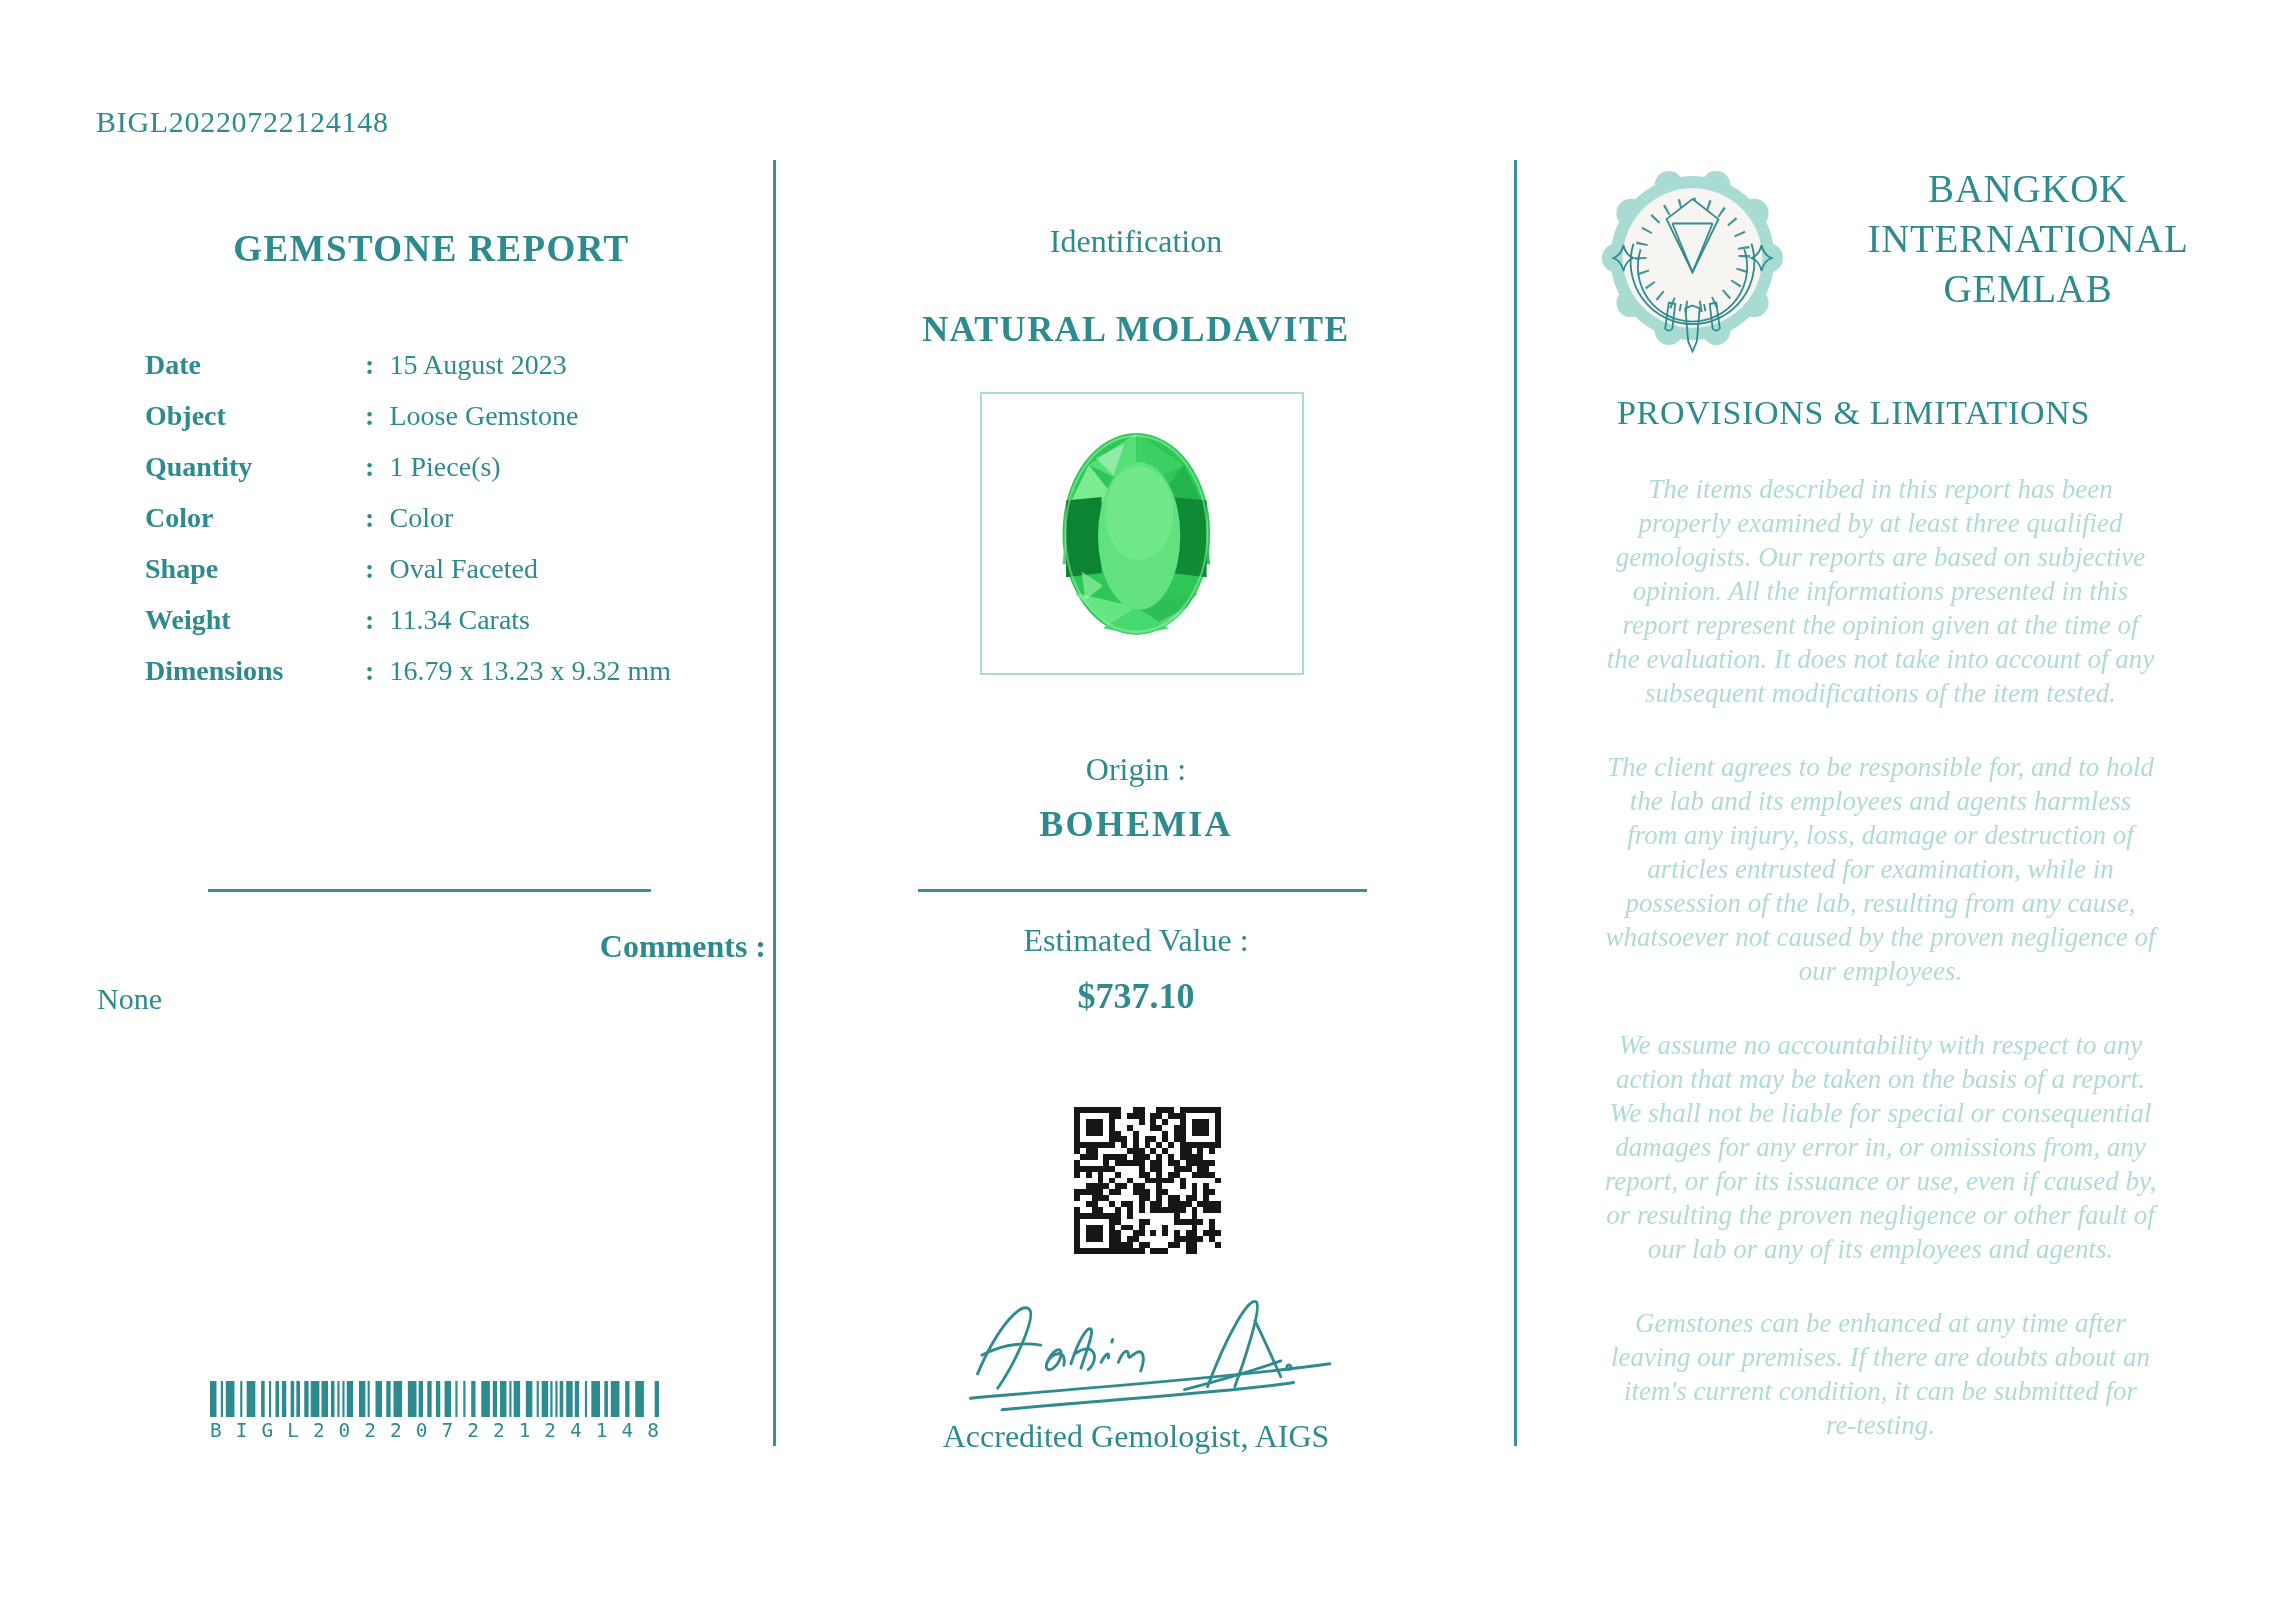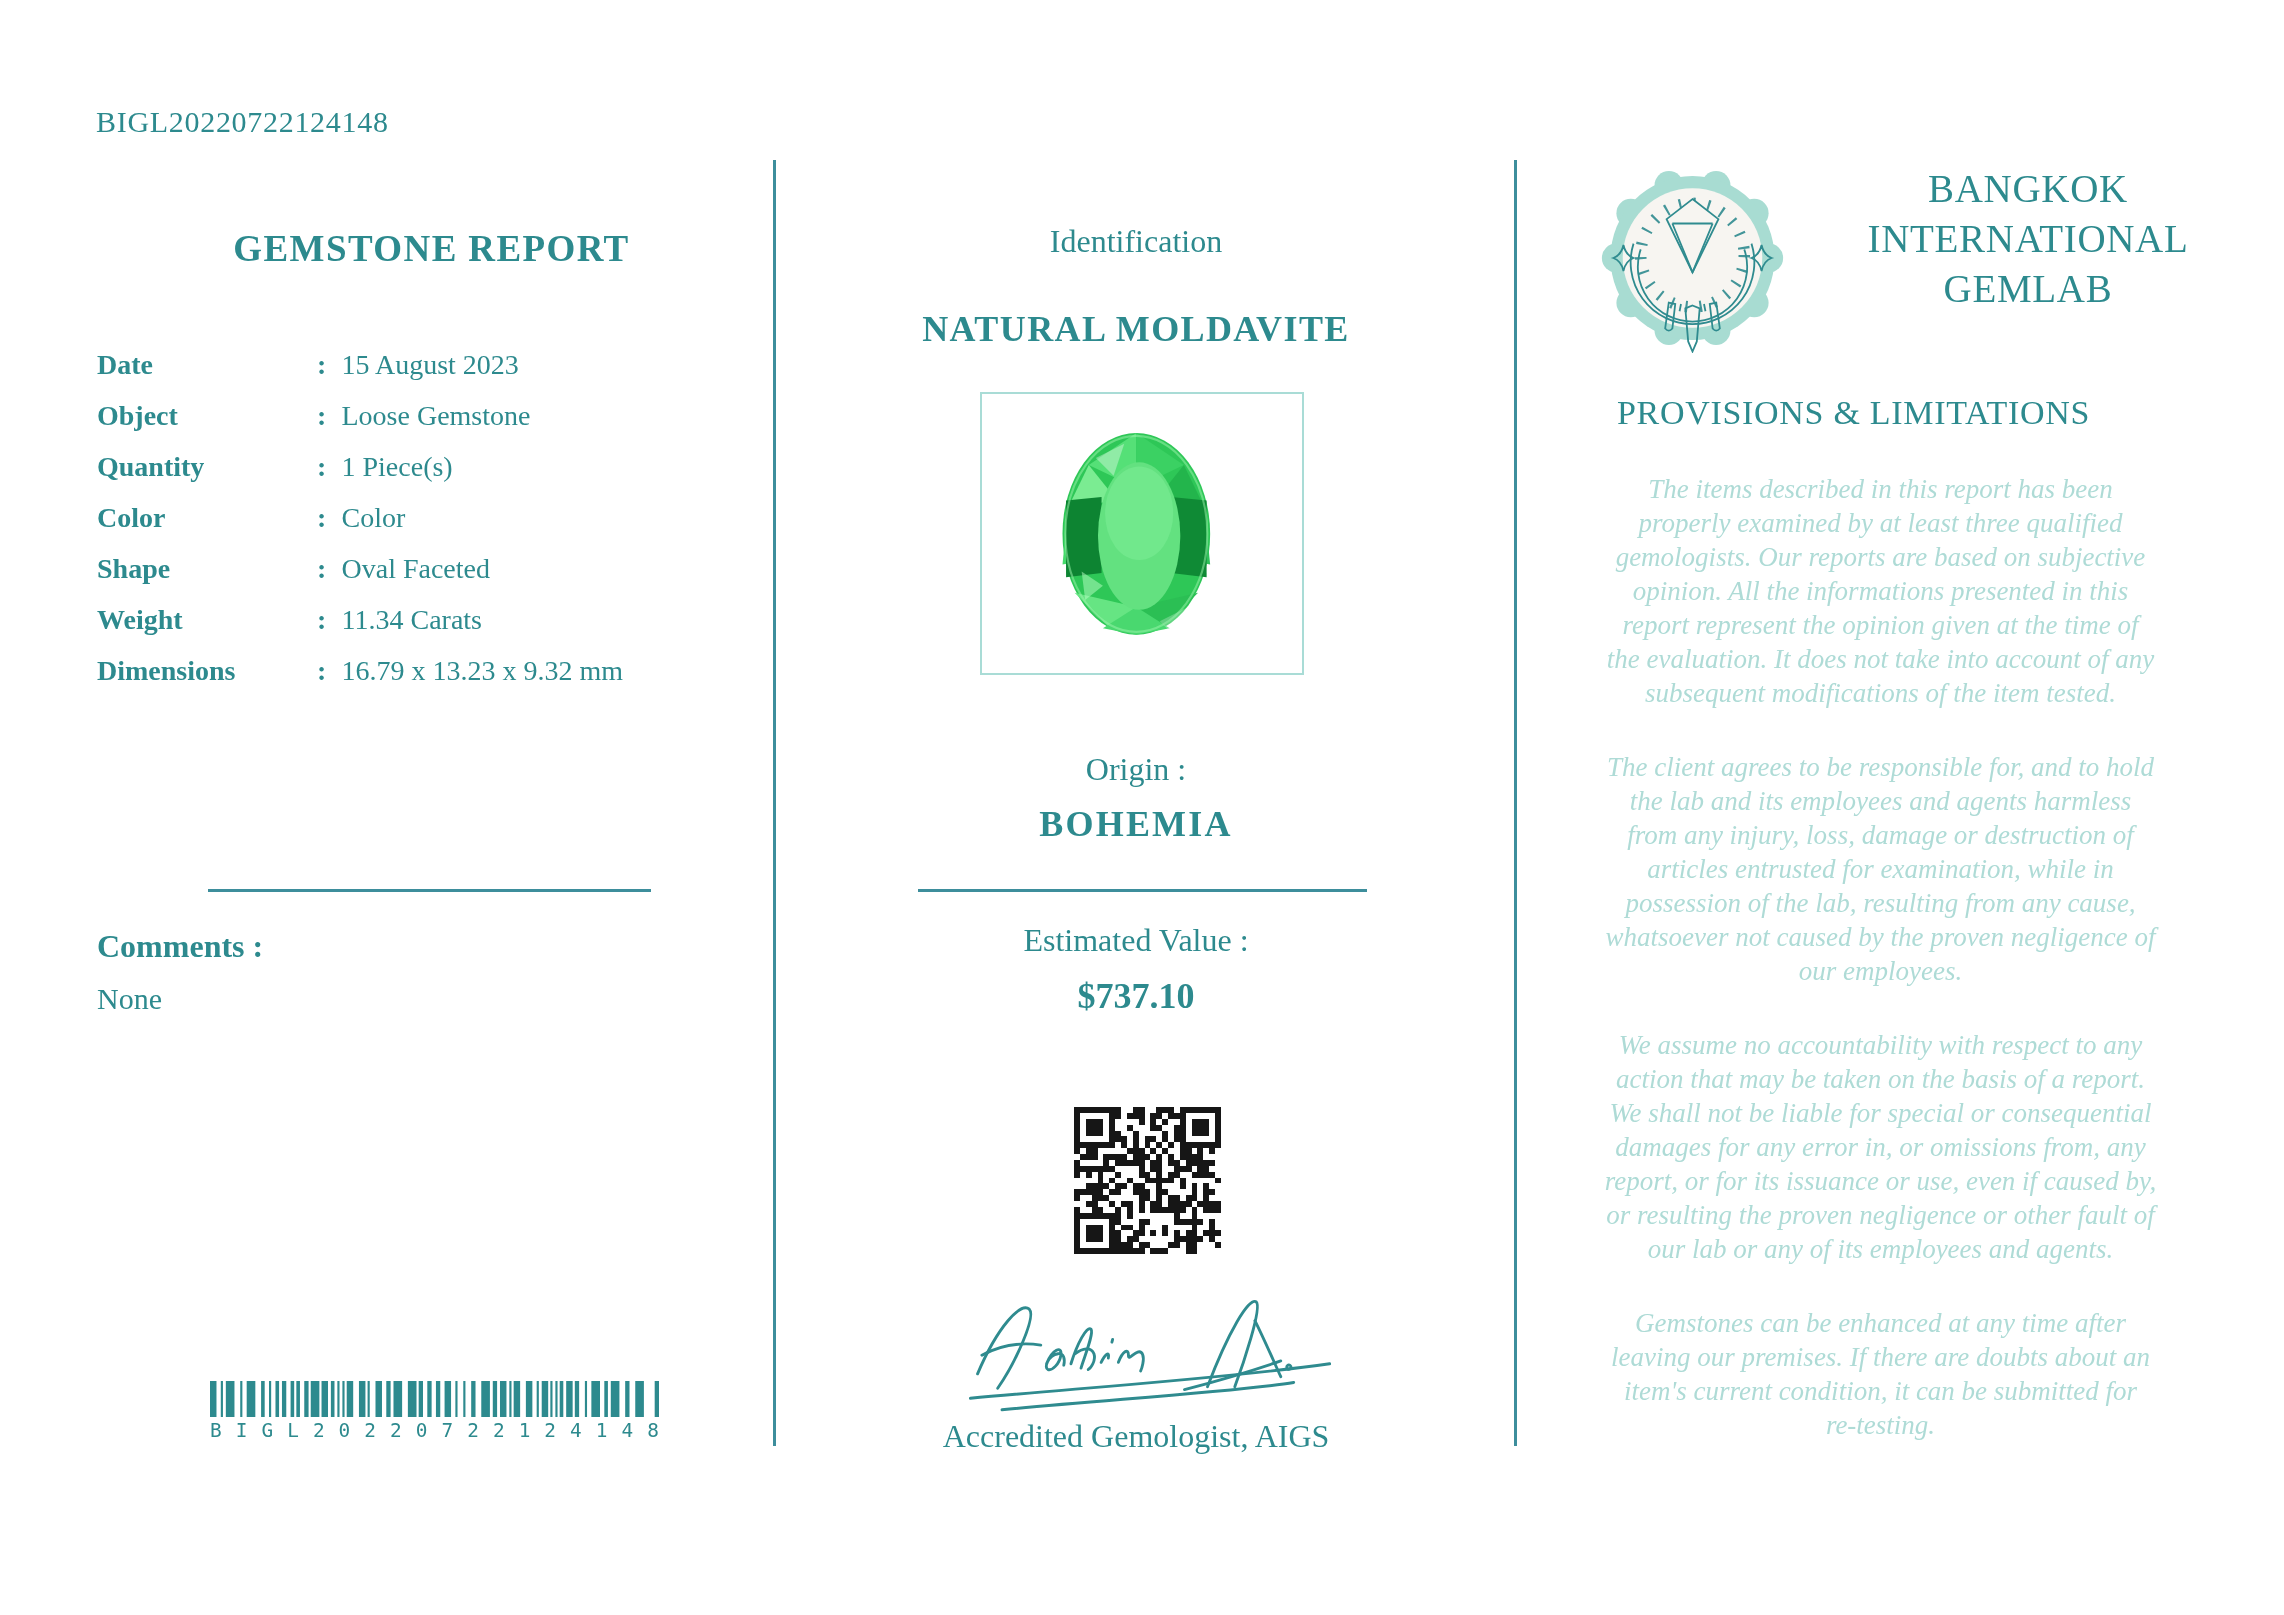--- a/index.html
+++ b/index.html
@@ -9,25 +9,25 @@
   
   .vline{position:absolute;top:160px;height:1286px;width:2.9px;background:#3d8e9c;}
   .vline-1{left:773px;} .vline-2{left:1514px;}
 
   
   .report-number{position:absolute;left:96px;top:105px;font-size:30px;letter-spacing:0.7px;}
   .col-title{position:absolute;left:97px;top:227px;width:669px;margin:0;text-align:center;
              font-size:37px;font-weight:700;letter-spacing:1.4px;}
   .fields{position:absolute;left:97px;top:339px;width:669px;}
   .field-row{display:flex;align-items:center;height:51px;font-size:28px;}
-  .field-label{width:220px;font-weight:700;}
+  .field-label{width:220px;font-weight:700;margin-left:48px;}
   .field-colon{width:24.5px;font-weight:700;}
   .field-value{flex:1;}
   .comments-rule{position:absolute;left:208px;top:889px;width:443px;height:2.9px;background:#3d8e9c;}
-  .comments-label{position:absolute;left:97px;top:928px;width:669px;text-align:left;
+  .comments-label{position:absolute;left:97px;top:928px;width:669px;text-align:right;
                   font-size:32px;font-weight:700;}
   .comments-value{position:absolute;left:97px;top:982px;width:669px;text-align:left;font-size:30px;}
   .barcode{position:absolute;left:210px;top:1381px;width:449px;}
   .barcode svg{display:block;width:449px;height:36px;}
   .barcode-text{display:flex;justify-content:space-between;margin-top:2.2px;
                 font-family:"DejaVu Sans Mono",monospace;font-size:19.4px;color:#2d8a8e;}
 
   
   .mid-center{position:absolute;left:798px;width:676px;text-align:center;}
   .mid-section-label{top:223px;font-size:32px;}

